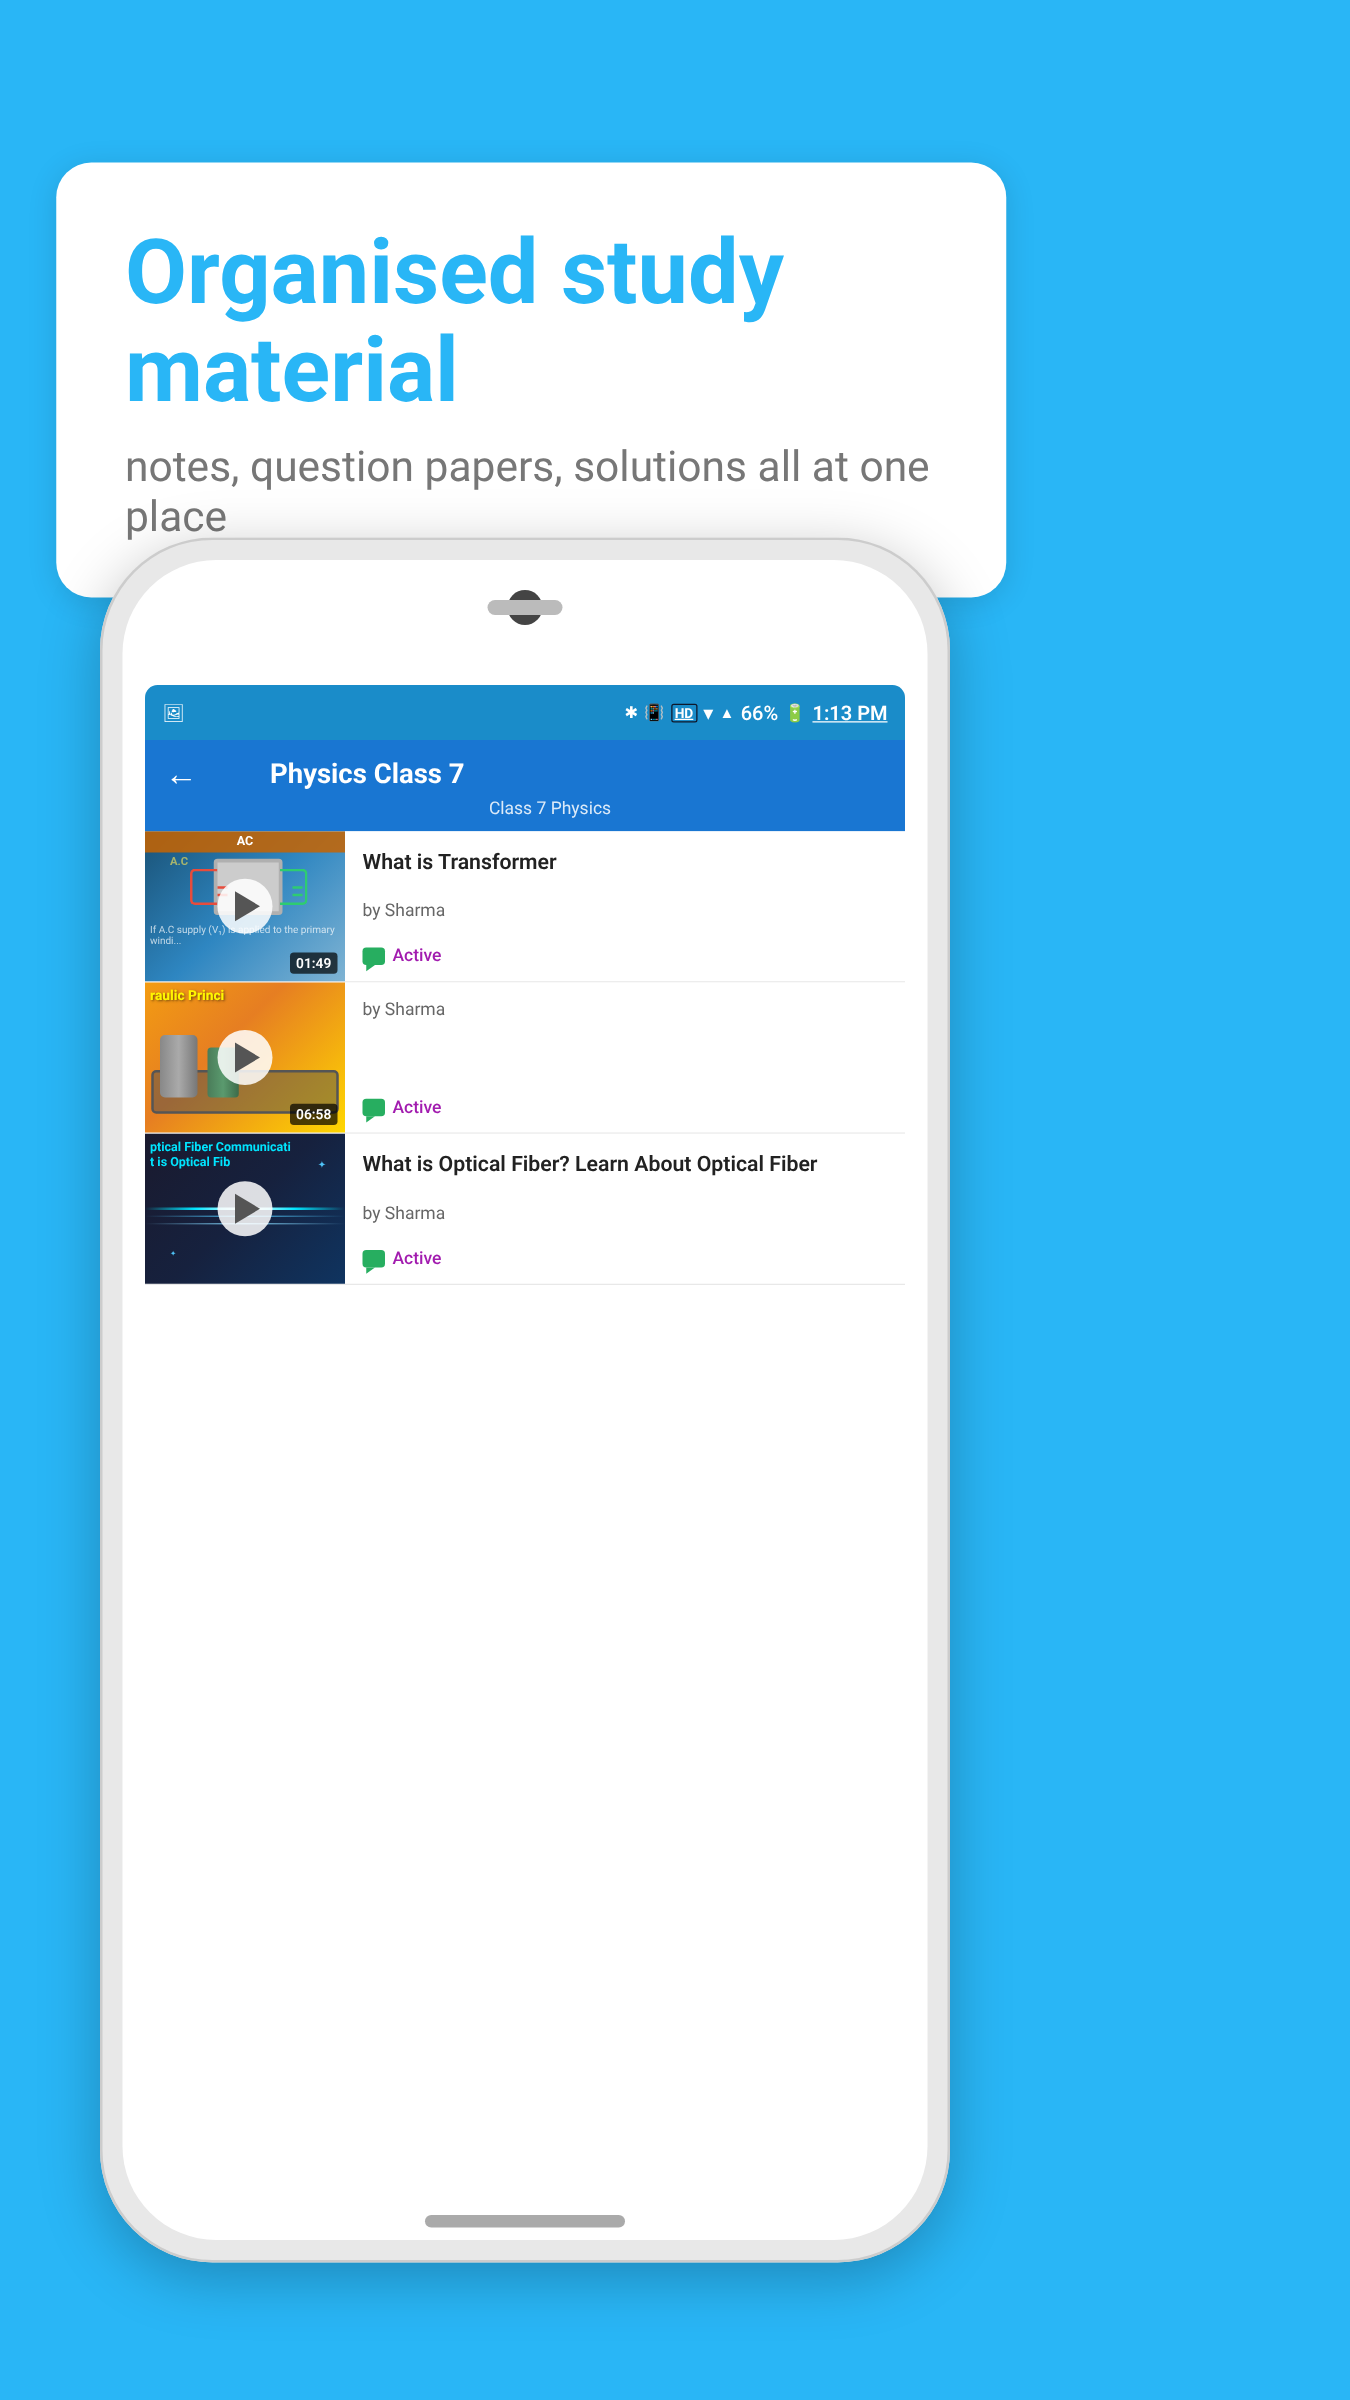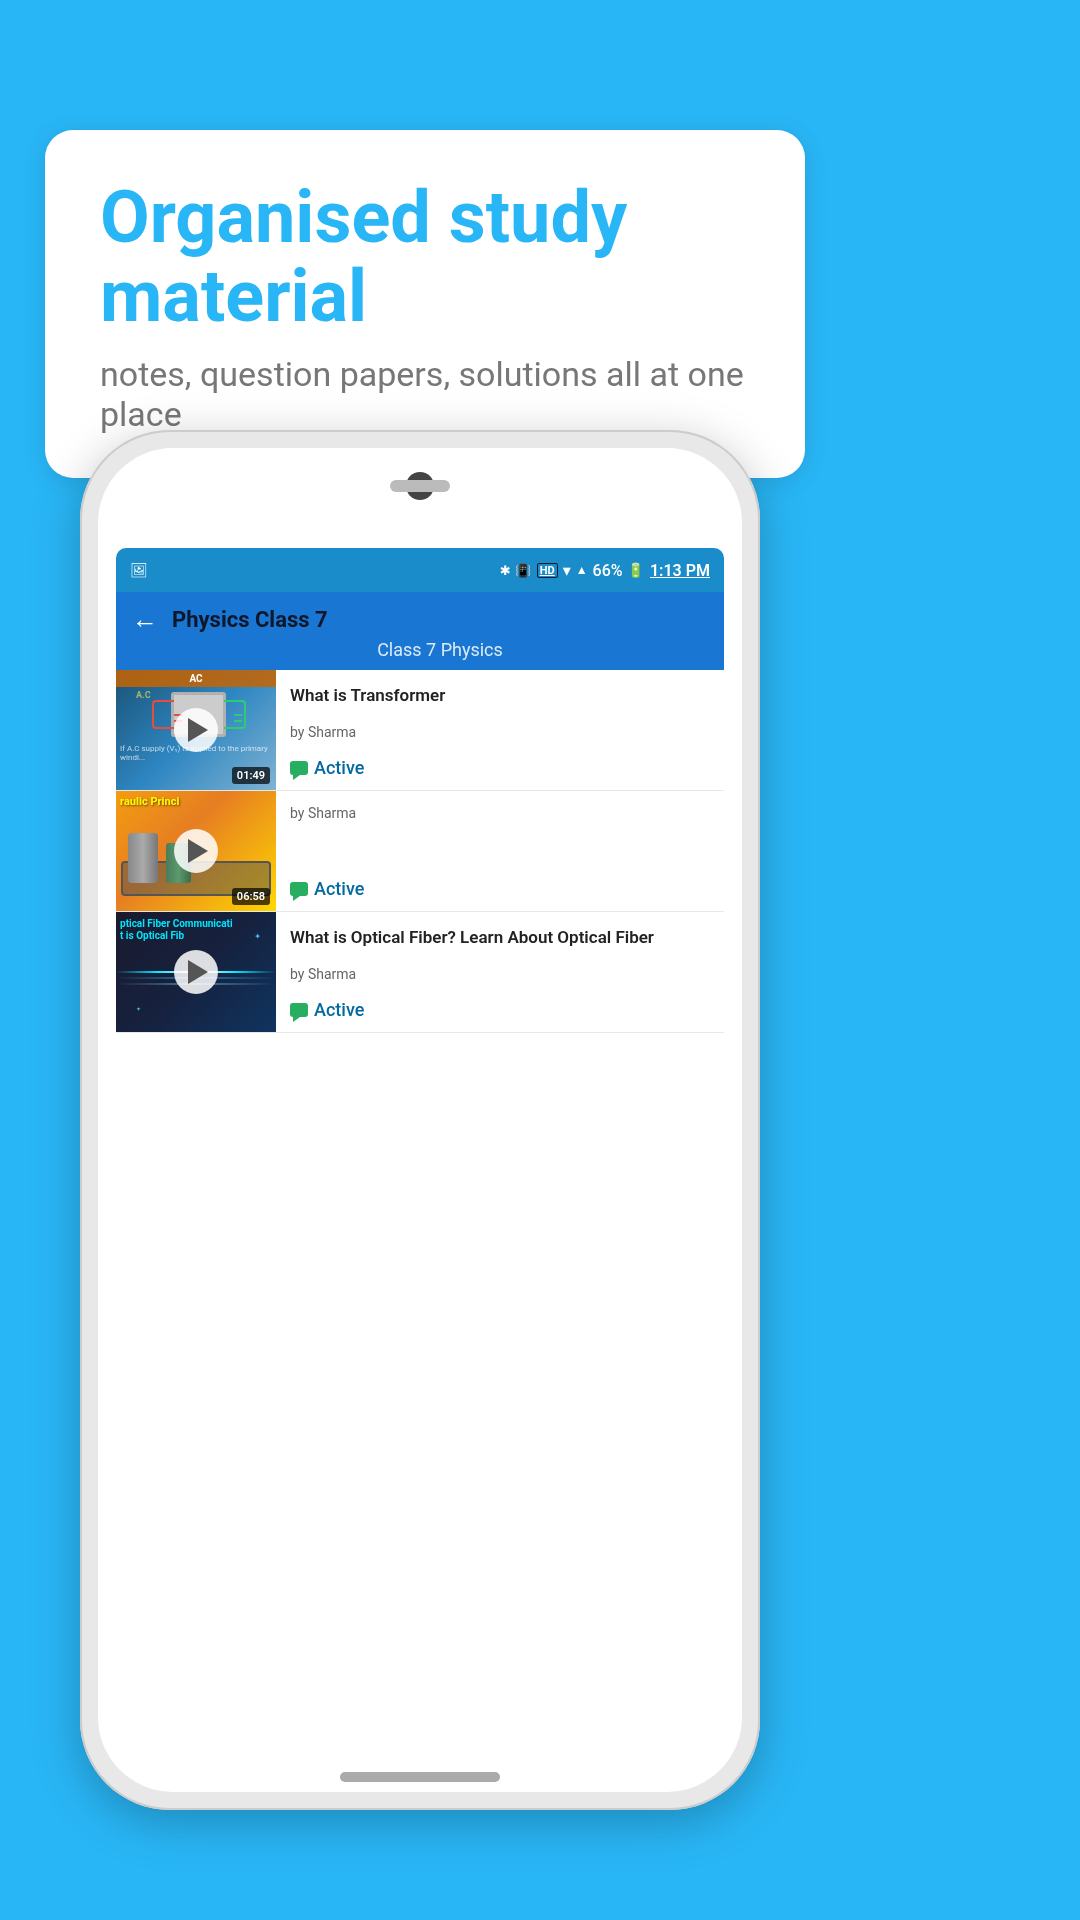--- a/index.html
+++ b/index.html
@@ -163,24 +163,25 @@
       margin-bottom: 4px;
     }
     .back-arrow {
       color: white;
       font-size: 26px;
       cursor: pointer;
     }
     .app-bar-title {
       font-size: 22px;
       font-weight: 700;
-      color: #0f172a;
+      color: #ffffff;
+      margin-left: 44px;
     }
     .app-bar-subtitle {
-      font-size: 18px;
+      font-size: 14px;
       color: rgba(255,255,255,0.85);
       text-align: center;
       padding-left: 40px;
     }
 
     
     .tab-bar {
       background: #1976d2;
       display: flex;
       border-bottom: none;
@@ -319,22 +320,22 @@
     }
     .video-author {
       font-size: 14px;
       color: #666;
       margin-bottom: 8px;
     }
     .video-status {
       display: flex;
       align-items: center;
       gap: 6px;
-      font-size: 18px;
-      color: #0369a1;
+      font-size: 14px;
+      color: #a21caf;
       font-weight: 500;
     }
     .status-chat-icon {
       width: 18px;
       height: 14px;
       background: #27ae60;
       border-radius: 3px;
       position: relative;
       display: inline-block;
     }

